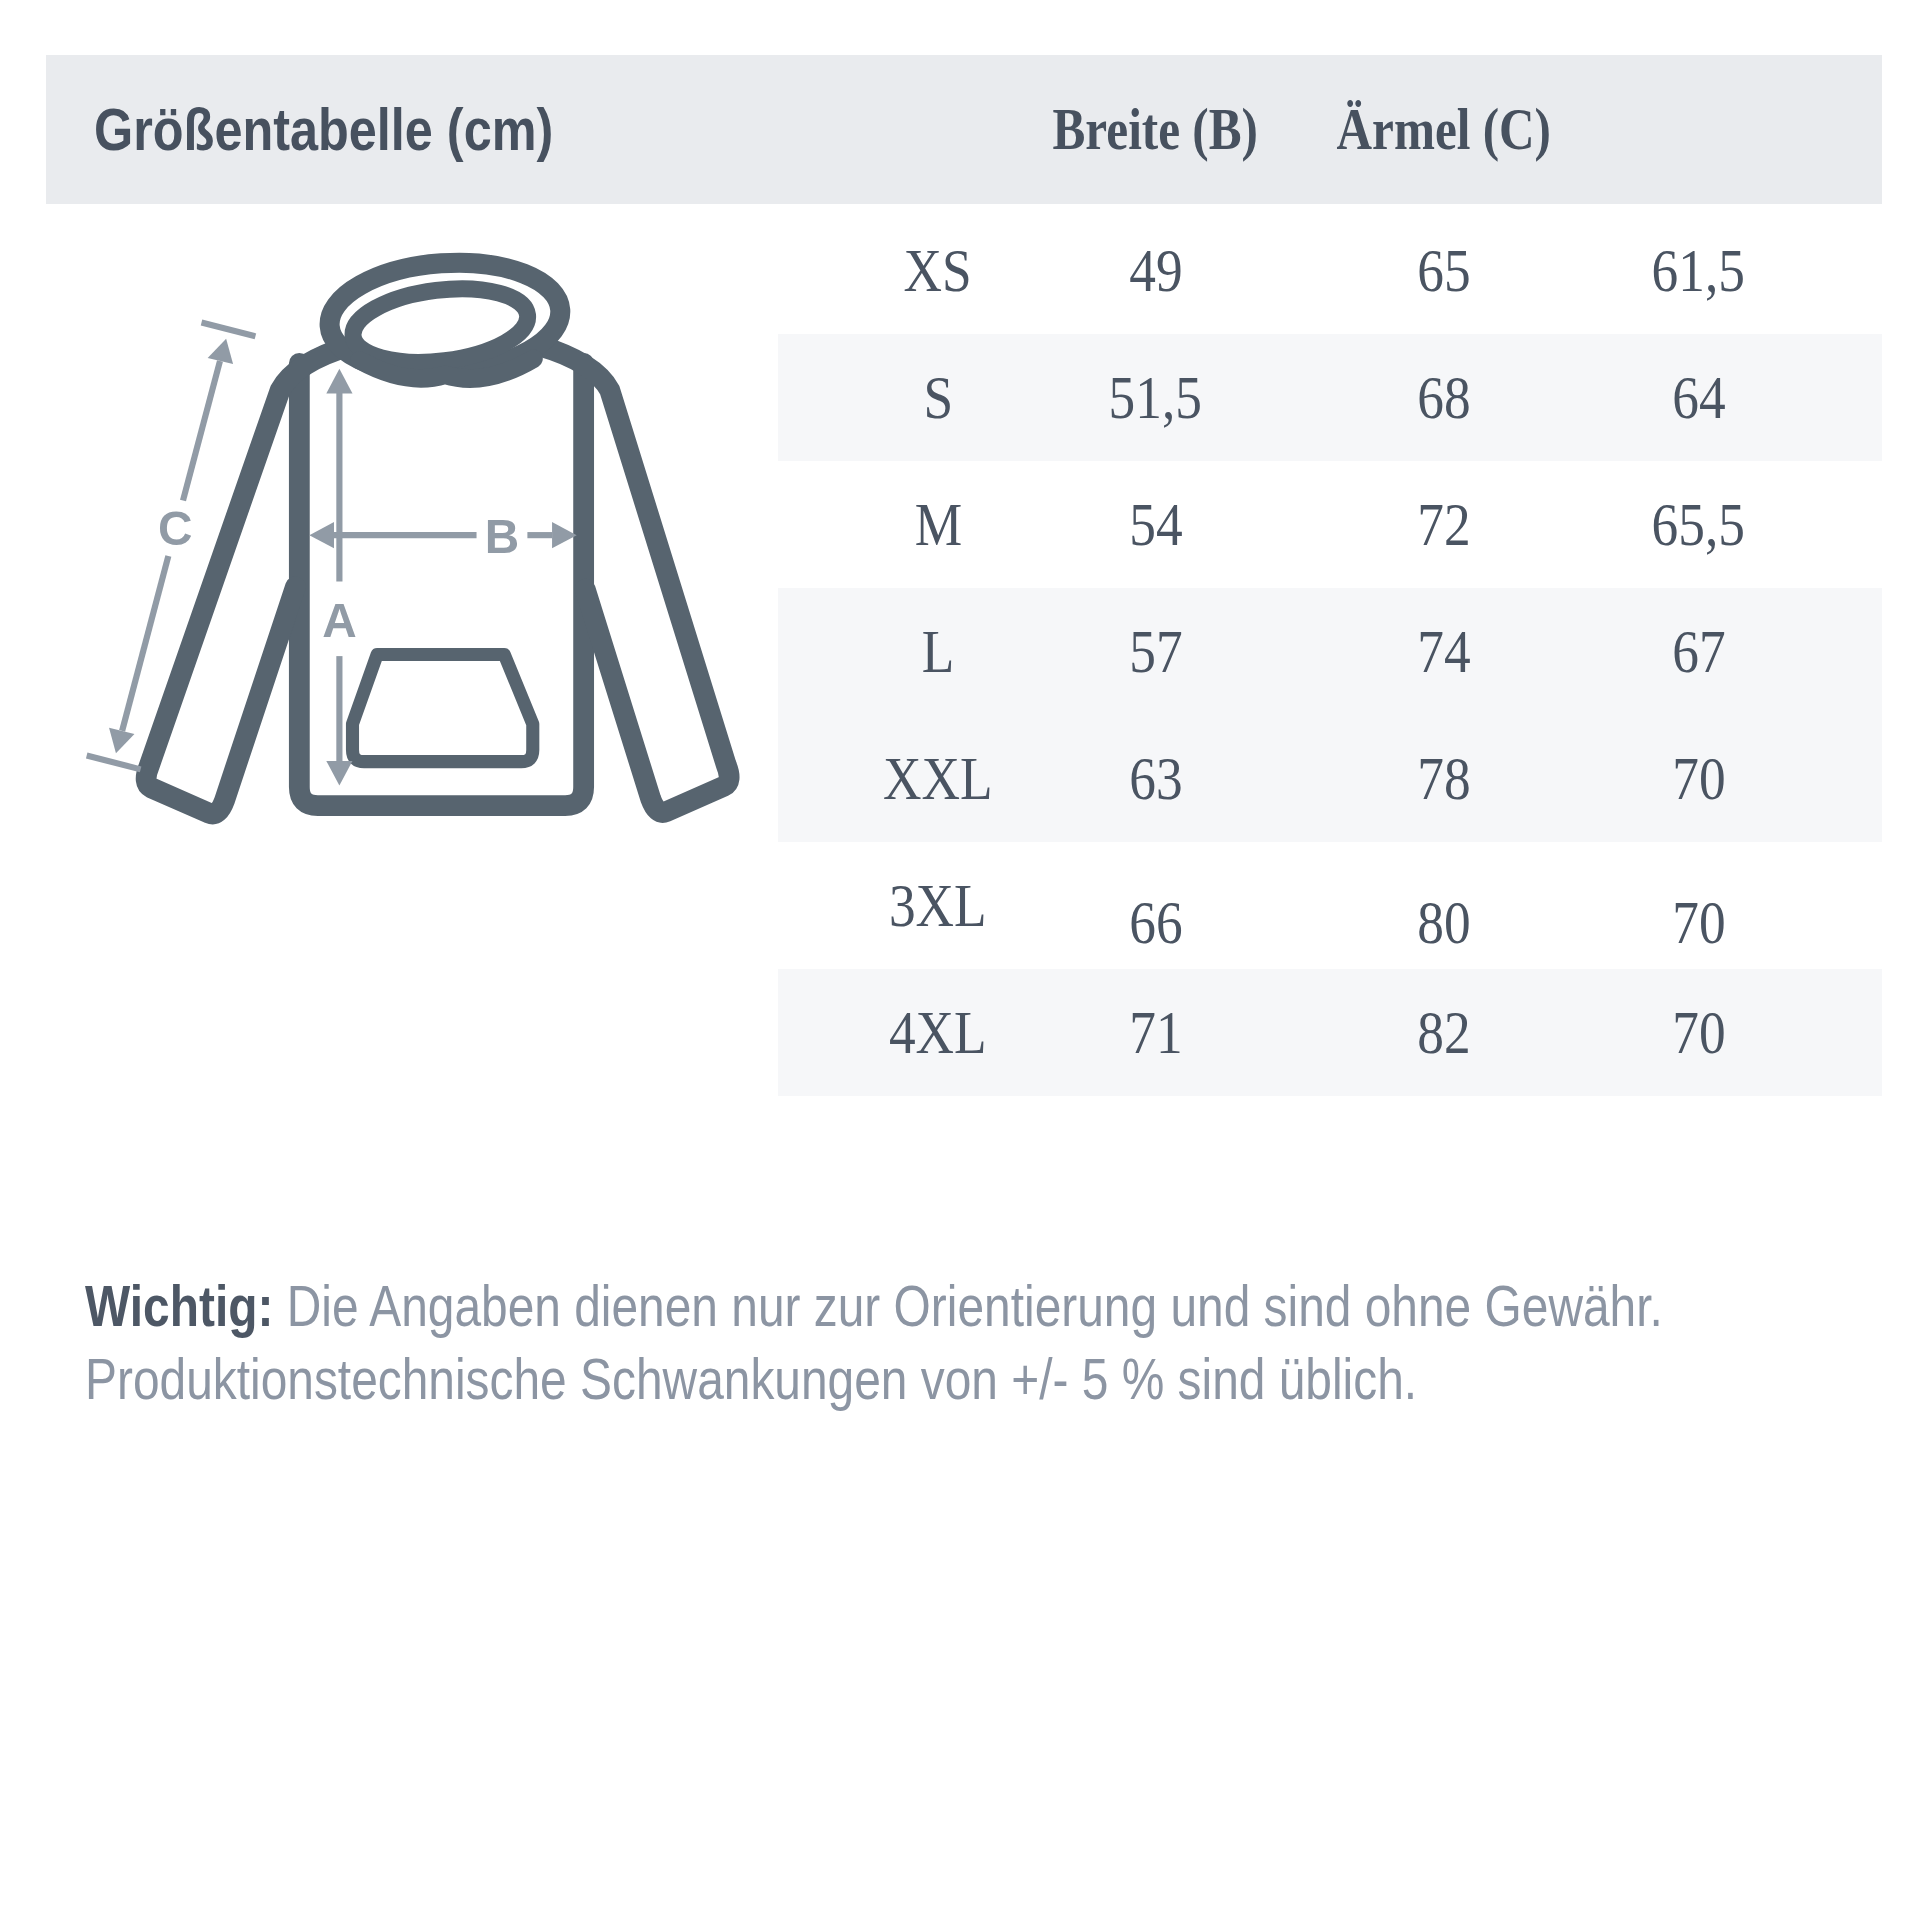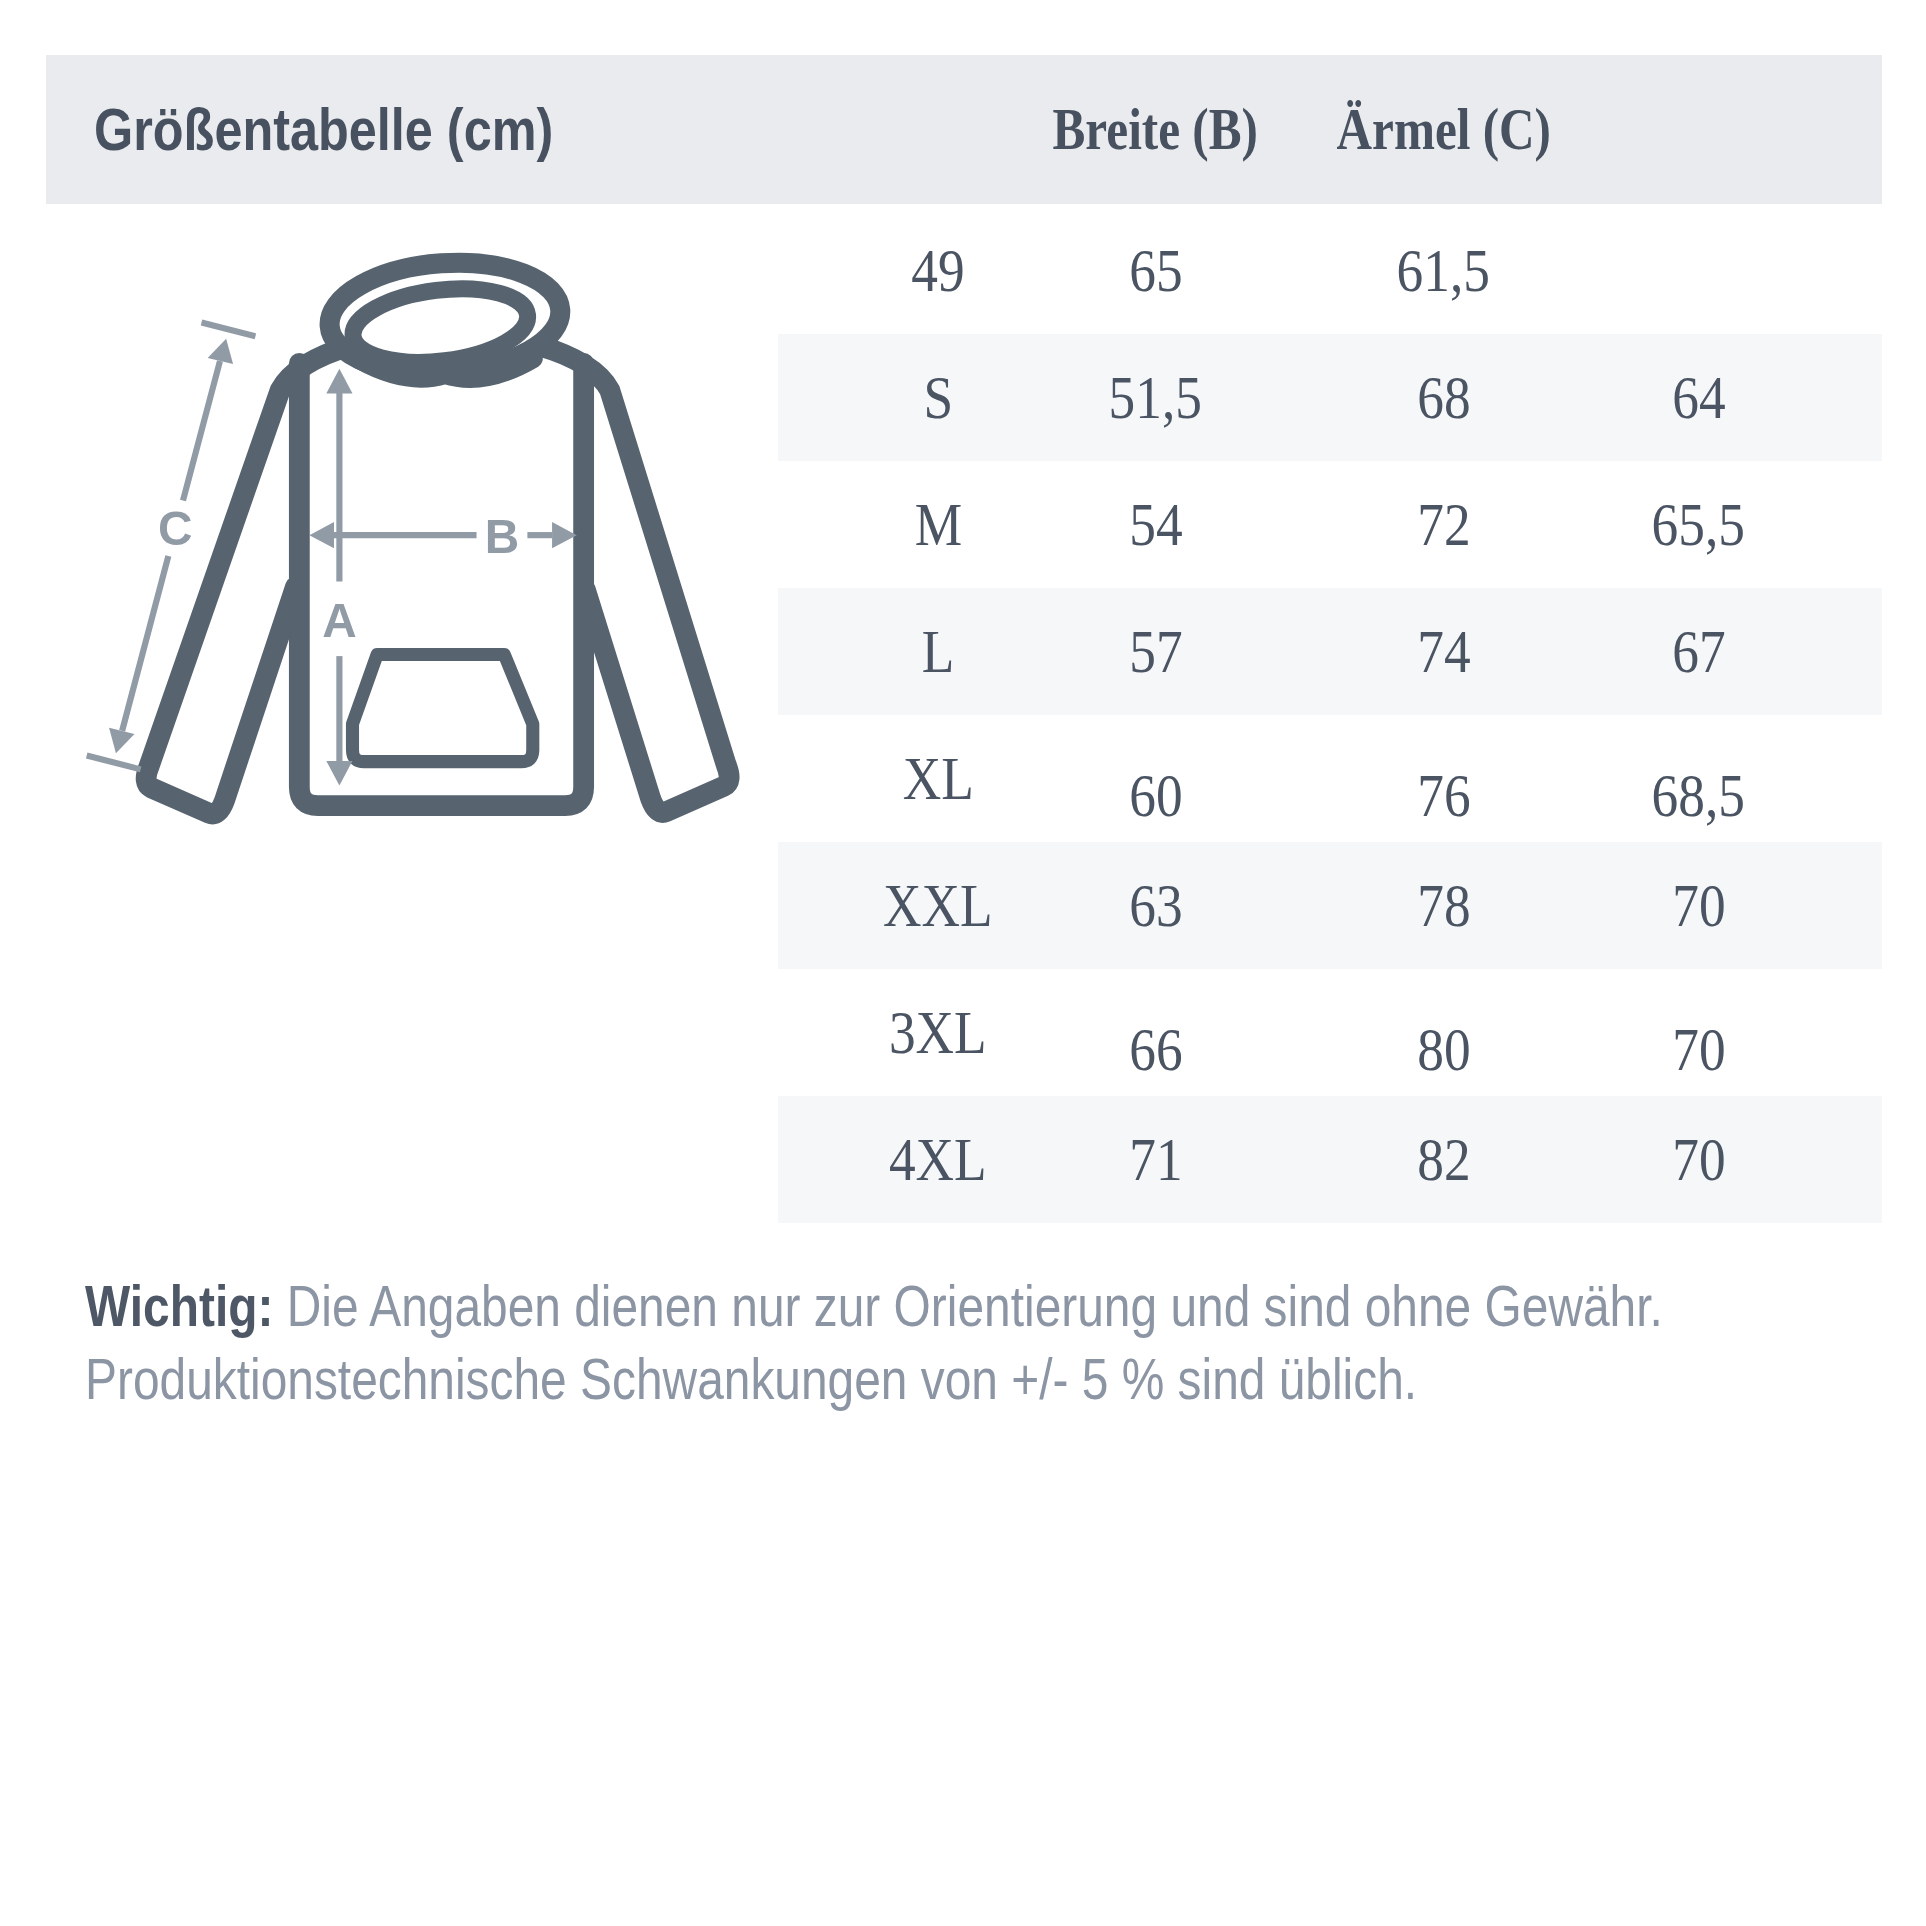--- a/index.html
+++ b/index.html
@@ -99,20 +99,23 @@
     <g fill="#919ba6" font-family="Liberation Sans, DejaVu Sans, sans-serif" font-size="62" font-weight="600" text-anchor="middle">
       <text x="360" y="567">A</text>
       <text x="571" y="458">B</text>
       <text x="147" y="448">C</text>
     </g>
   </svg>
 
   <div class="table">
     <div class="row">
       <div class="cell">
+          <span class="val">XS</span>
+        </div>
+      <div class="cell">
           <span class="val">49</span>
         </div>
       <div class="cell">
           <span class="val">65</span>
         </div>
       <div class="cell">
           <span class="val">61,5</span>
         </div>
       <div class="cell"></div>
     </div>
@@ -151,35 +154,20 @@
           <span class="val">L</span>
         </div>
       <div class="cell">
           <span class="val">57</span>
         </div>
       <div class="cell">
           <span class="val">74</span>
         </div>
       <div class="cell">
           <span class="val">67</span>
-        </div>
-      <div class="cell"></div>
-    </div>
-    <div class="row">
-      <div class="cell">
-          <span class="val">XL</span>
-        </div>
-      <div class="cell">
-          <span class="val low">60</span>
-        </div>
-      <div class="cell">
-          <span class="val low">76</span>
-        </div>
-      <div class="cell">
-          <span class="val low">68,5</span>
         </div>
       <div class="cell"></div>
     </div>
     <div class="row striped">
       <div class="cell">
           <span class="val">XXL</span>
         </div>
       <div class="cell">
           <span class="val">63</span>
         </div>

